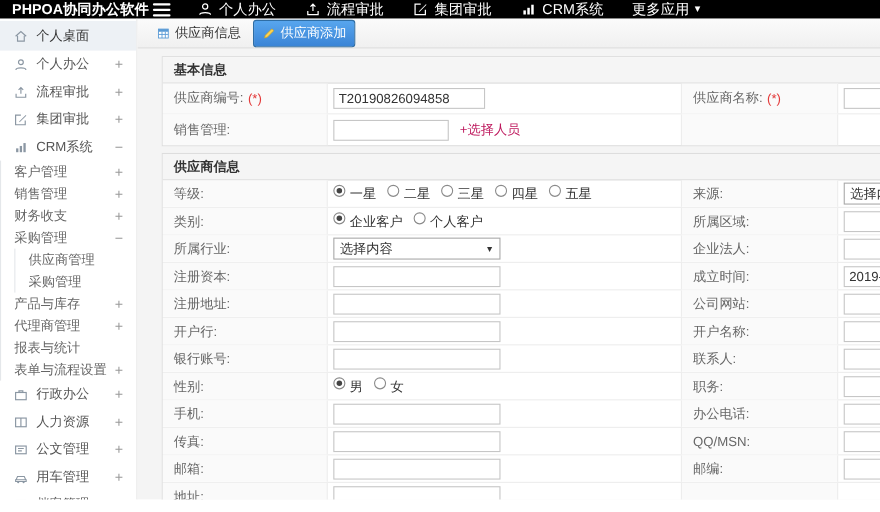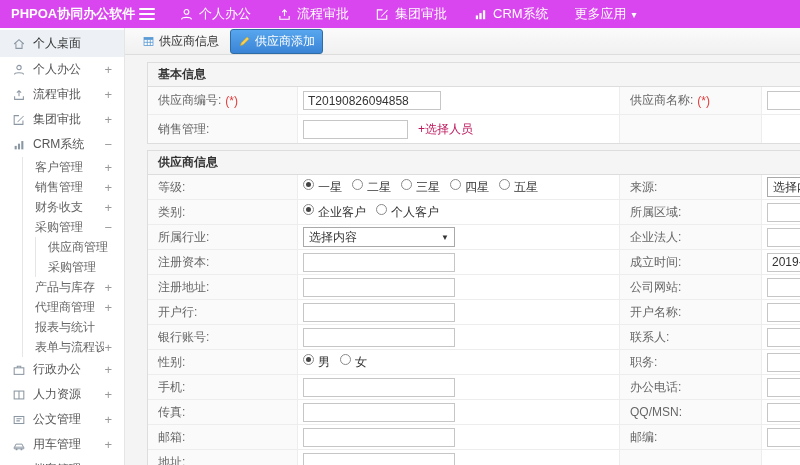--- a/index.html
+++ b/index.html
@@ -1,40 +1,40 @@
 <!DOCTYPE html>
 <html><head>
 <meta charset="utf-8">
 <style>
   * { box-sizing: border-box; margin: 0; padding: 0; }
   html, body { width: 800px; height: 465px; overflow: hidden; }
   body { font-family: "Liberation Sans", "DejaVu Sans", sans-serif; font-size: 12px; background: #fff; color: #333; }
 
   
-  .topbar { height: 28px; background: #d946ef; display: flex; align-items: center; color: #fff; }
+  .topbar { height: 17px; background: #000000; display: flex; align-items: center; color: #fff; }
   .logo { width: 125px; padding-left: 11px; font-size: 13px; font-weight: bold; white-space: nowrap; }
   .hamburger { margin-left: 14px; width: 16px; height: 12px; display: flex; flex-direction: column; justify-content: space-between; cursor: pointer; }
   .hamburger span { display: block; height: 2px; background: #fff; border-radius: 1px; }
   .topnav { display: flex; align-items: center; margin-left: 24px; }
   .topnav-item { display: flex; align-items: center; margin-right: 26px; font-size: 13px; cursor: pointer; white-space: nowrap; }
   .topnav-item .icon { width: 15px; height: 15px; margin-right: 5px; display: inline-flex; }
   .topnav-item .icon svg { width: 15px; height: 15px; }
   .nav-caret { font-size: 10px; margin-left: 5px; }
 
   
   .layout { display: flex; height: 437px; }
   .sidebar { width: 125px; background: #fff; border-right: 1px solid #e5e5e5; overflow: hidden; padding-top: 2px; }
   .side-item { display: flex; align-items: center; color: #555; cursor: pointer; }
   .side-item .icon { width: 14px; height: 14px; display: inline-flex; color: #8b97a3; flex: none; }
   .side-item .icon svg { width: 14px; height: 14px; }
   .side-item .lbl { flex: 1; margin-left: 7px; white-space: nowrap; overflow: hidden; }
   .side-item .expand { color: #999; font-size: 13px; padding-right: 2px; }
   .lvl0 { height: 25px; padding: 0 10px 0 12px; }
   .lvl0.active { background: #edf1f5; height: 27px; color: #333; }
-  .submenu { margin-left: 22px; border-left: 1px solid #e4e7ea; }
+  .submenu { border-left: 1px solid #e4e7ea; }
   .submenu .side-item { height: 20px; padding: 0 10px 0 12px; color: #666; }
   .submenu .side-item .lbl { margin-left: 0; }
   .submenu .submenu { margin-left: 12px; }
 
   
   .main { flex: 1; background: #f4f4f4; overflow: hidden; }
   .tabbar { height: 27px; background: linear-gradient(#fbfbfb, #f0f0f0); border-bottom: 1px solid #ddd; display: flex; align-items: center; padding-left: 10px; }
   .tab { display: flex; align-items: center; font-size: 12px; color: #333; padding: 3px 7px; margin-right: 4px; cursor: pointer; white-space: nowrap; }
   .tab .icon { width: 13px; height: 13px; margin-right: 4px; display: inline-flex; }
   .tab .icon svg { width: 13px; height: 13px; }

